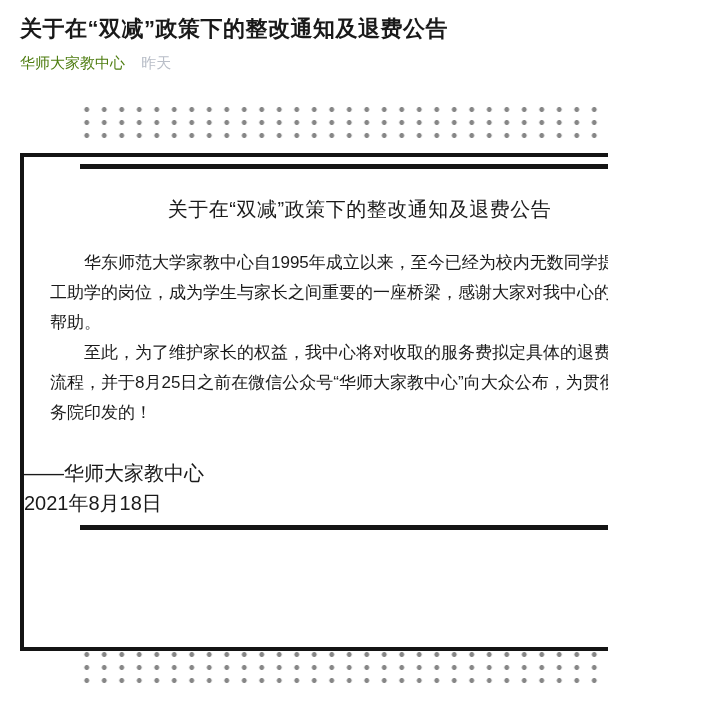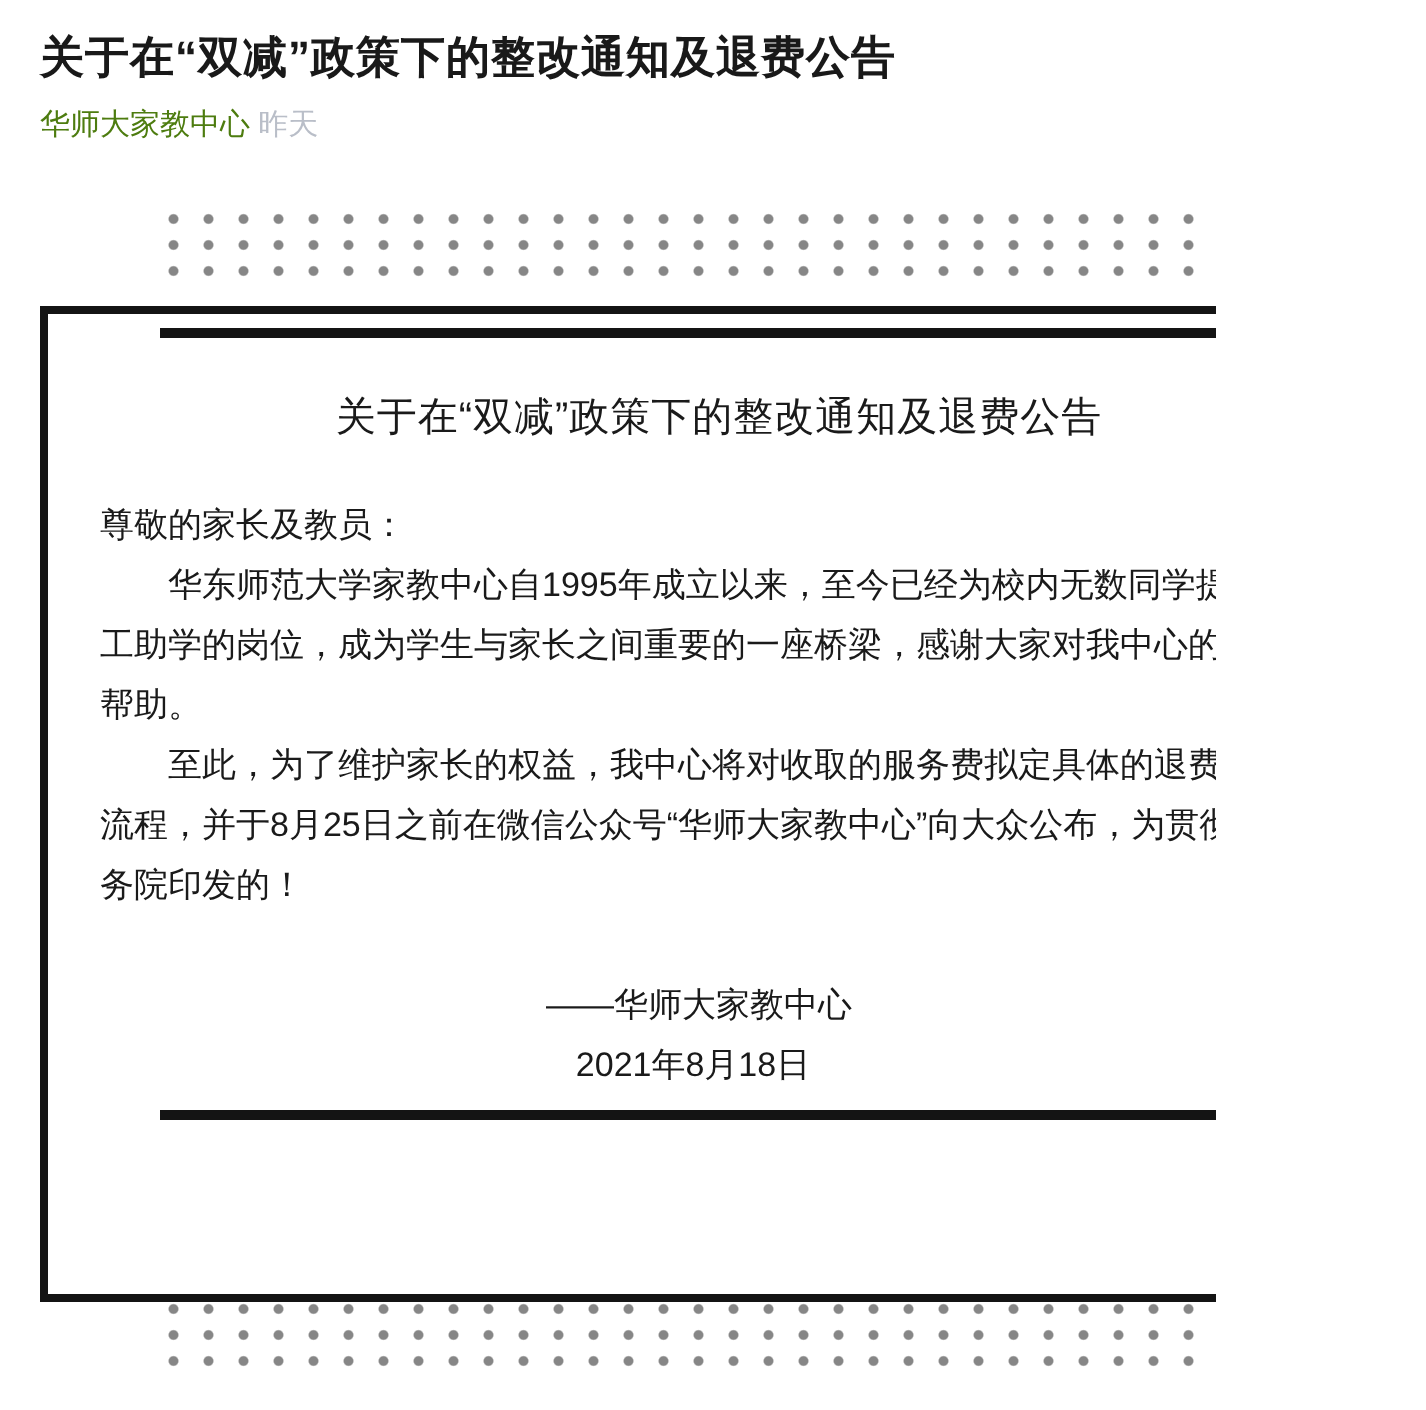--- a/index.html
+++ b/index.html
@@ -27,20 +27,21 @@
     margin: 9px 20px 0 20px;
     font-size: 15px;
     line-height: 20px;
   }
   .byline .author {
     color: #4d7c0f;
     cursor: pointer;
   }
   .byline .post-time {
     color: #b9bec8;
+    margin-left: 12px;
   }
   .dot-band {
     width: 578px;
     height: 39px;
     margin-left: 78px;
     background-image: radial-gradient(circle at 8.75px 6.5px, #868686 2.1px, rgba(134,134,134,0) 2.8px);
     background-size: 17.5px 13px;
     background-repeat: repeat;
   }
   .dot-band.top { margin-top: 30px; }
@@ -76,22 +77,22 @@
     color: #1a1a1a;
   }
   .notice-body p {
     margin: 0;
     padding: 0;
   }
   .notice-body p.indent { text-indent: 2em; }
   .notice-body p.bold { font-weight: 700; }
   .sign-block {
     margin: 30px 20px 0 0;
-    text-align: center;
-    font-size: 17px;
+    text-align: left;
+    font-size: 20px;
     line-height: 30px;
     color: #1a1a1a;
   }
   .sign-block .date-line { padding-right: 6px; }
 </style>
 </head>
 <body>
 
 <div class="page">
 
@@ -104,21 +105,20 @@
 
   <div class="dot-band top"></div>
 
   <div class="notice-box">
 
     <div class="rule top"></div>
 
     <div class="notice-title">关于在“双减”政策下的整改通知及退费公告</div>
 
     <div class="notice-body">
-      <p>尊敬的家长及教员：</p>
       <p class="indent">华东师范大学家教中心自1995年成立以来，至今已经为校内无数同学提供了勤工助学的岗位，成为学生与家长之间重要的一座桥梁，感谢大家对我中心的支持与帮助。</p>
       <p class="indent">至此，为了维护家长的权益，我中心将对收取的服务费拟定具体的退费方案及流程，并于8月25日之前在微信公众号“华师大家教中心”向大众公布，为贯彻落实国务院印发的！</p>
     </div>
 
     <div class="sign-block">
       <div class="sign-line">——华师大家教中心</div>
       <div class="date-line">2021年8月18日</div>
     </div>
 
     <div class="rule bottom"></div>

